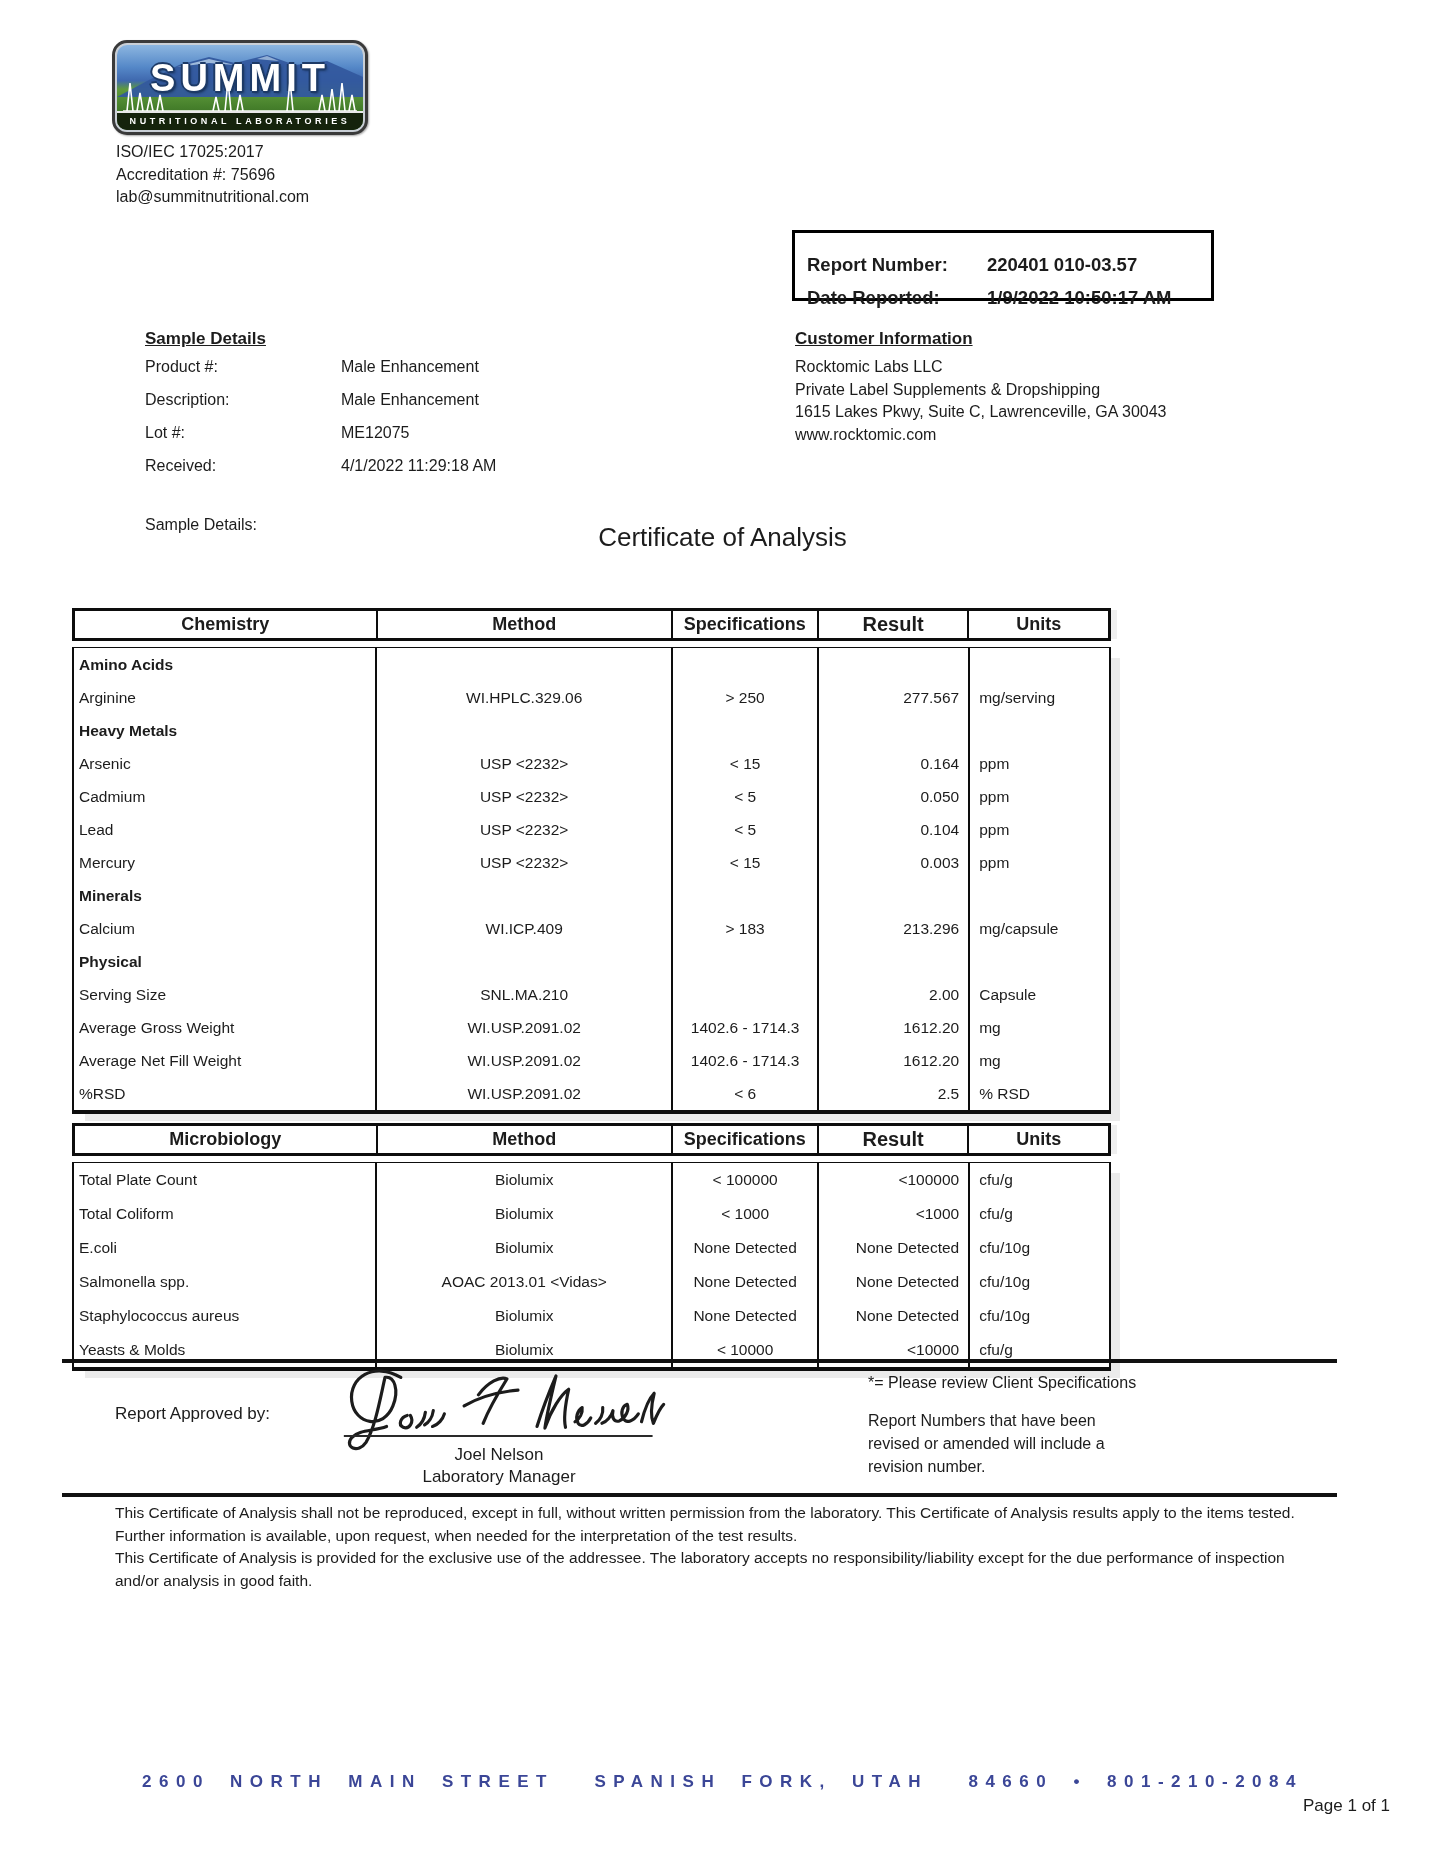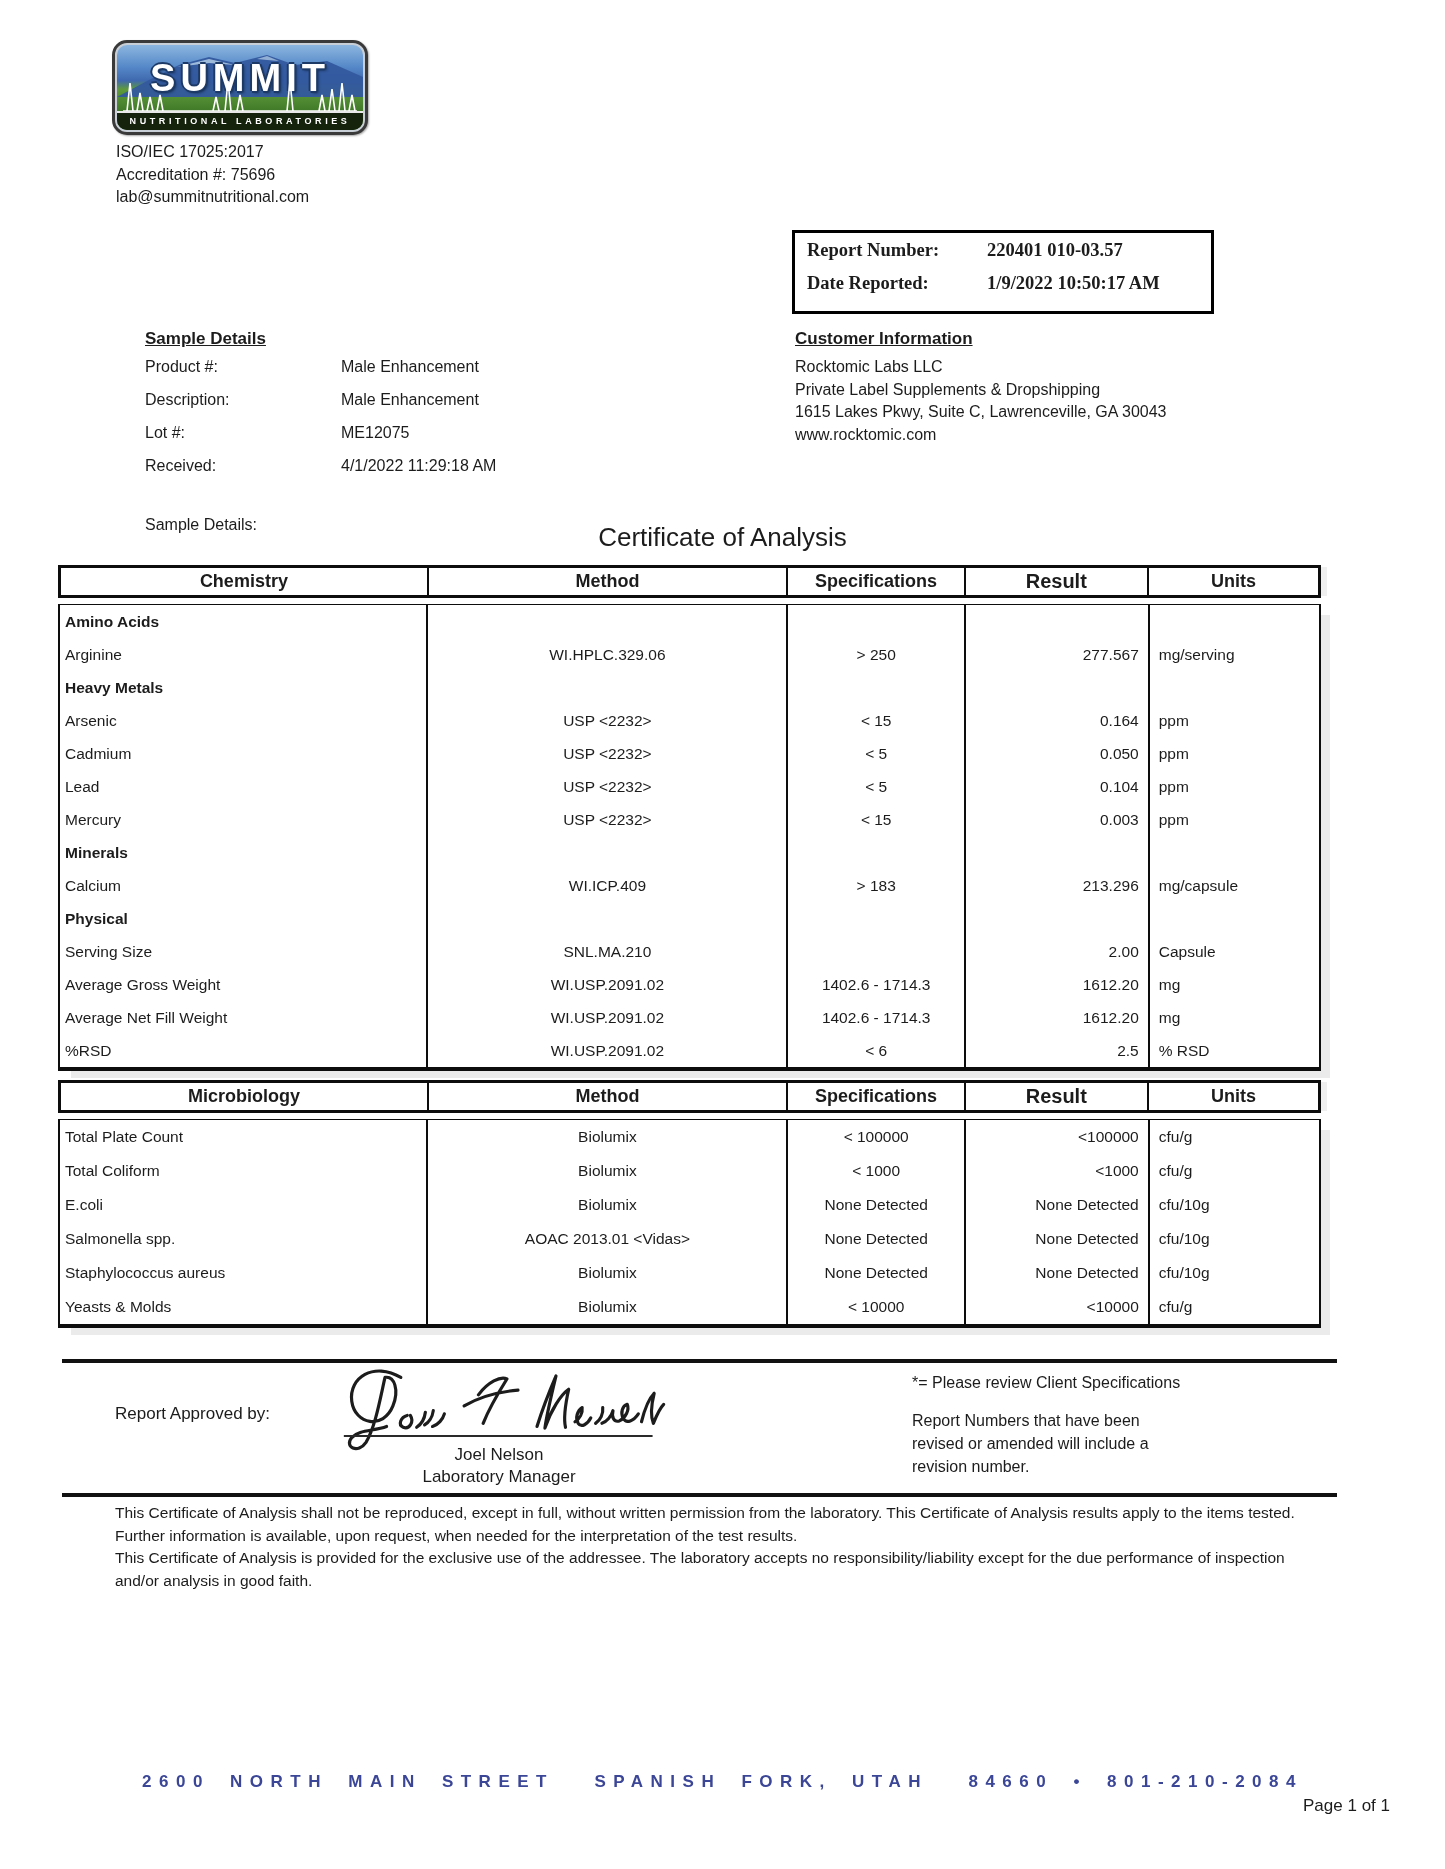--- a/index.html
+++ b/index.html
@@ -29,40 +29,40 @@
     position:absolute; left:0; bottom:0; width:100%; height:19px; box-sizing:border-box;
     background:#15230c; border-top:2px solid #e9e9e9;
     color:#ffffff; font-size:9px; font-weight:700; letter-spacing:3.6px;
     text-align:center; line-height:16px; white-space:nowrap;
   }
 
   .accreditation { position:absolute; left:116px; top:141px; font-size:16px; line-height:22.5px; }
 
   
   .report-box {
-    position:absolute; left:792px; top:230px; width:422px; height:84px;
-    border:3px solid #000; box-sizing:border-box; padding:3px 12px 0 12px;font-family:Liberation Serif, serif;
+    position:absolute; left:792px; top:230px; width:422px; height:71px;
+    border:3px solid #000; box-sizing:border-box; padding:18px 12px 0 12px;
   }
   .report-box .trow { display:flex; line-height:28px; }
   .report-box .cell-label { width:180px; font-weight:700; font-size:18.5px; }
   .report-box .cell-value { font-weight:700; font-size:18.5px; }
 
   
   .section-title { font-size:17px; font-weight:700; text-decoration:underline; margin-bottom:7px; }
   .sample-details { position:absolute; left:145px; top:329px; font-size:16px; }
   .sample-details .trow { display:flex; line-height:22.5px; }
   .sample-details .cell-label { width:196px; }
   .sample-footer-label { margin-top:26px; line-height:22px; }
   .customer-info { position:absolute; left:795px; top:329px; font-size:16px; }
   .customer-info .info-line { line-height:22.5px; }
 
   .coa-title { position:absolute; left:0; top:522px; width:1445px; text-align:center; font-size:26px; }
 
   
-  .tbl { position:absolute; left:58px; width:1263px; font-size:15.5px; }
+  .tbl { position:absolute; left:72px; width:1039px; font-size:15.5px;margin-top:43px; }
   .tbl-chem { top:565px; }
   .tbl-micro { top:1080px; }
   .thead {
     display:flex; height:33px; box-sizing:border-box; border:3px solid #0d0d0d;
     font-weight:700; font-size:18px; align-items:stretch; background:#fff;
     box-shadow:8px 0 0 -2px #efefef;
   }
   .tbody {
     margin-top:6px; border:2px solid #0d0d0d; border-top-width:1px; border-bottom-width:4px;
     box-sizing:border-box; background:#fff; box-shadow:11px 9px 0 -2px #ebebeb;
@@ -82,21 +82,21 @@
 
   .rule { position:absolute; left:62px; width:1275px; height:4px; background:#111; }
   .rule-1 { top:1359px; }
   .rule-2 { top:1493px; }
 
   
   .approval-label { position:absolute; left:115px; top:1404px; font-size:17px;text-align:right; }
   .signature-wrap { position:absolute; left:293px; top:1360px; width:412px; height:95px; }
   .signer-block { position:absolute; left:293px; top:1444px; width:412px; text-align:center; font-size:17px; line-height:22px; }
 
-  .notes { position:absolute; left:912px; top:1373px; width:300px; font-size:16px; }
+  .notes { position:absolute; left:868px; top:1373px; width:300px; font-size:16px; }
   .note-spec { line-height:20px; }
   .note-revision { margin-top:16px; width:262px; line-height:23px; }
 
   .disclaimer { position:absolute; left:115px; top:1502px; width:1196px; font-size:15.5px; line-height:22.5px; }
 
   .footer-address {
     position:absolute; left:0; top:1772px; width:1445px; text-align:center;
     color:#3b4697; font-size:17px; font-weight:700; letter-spacing:7.5px; word-spacing:8px;
     white-space:pre-wrap;
   }

